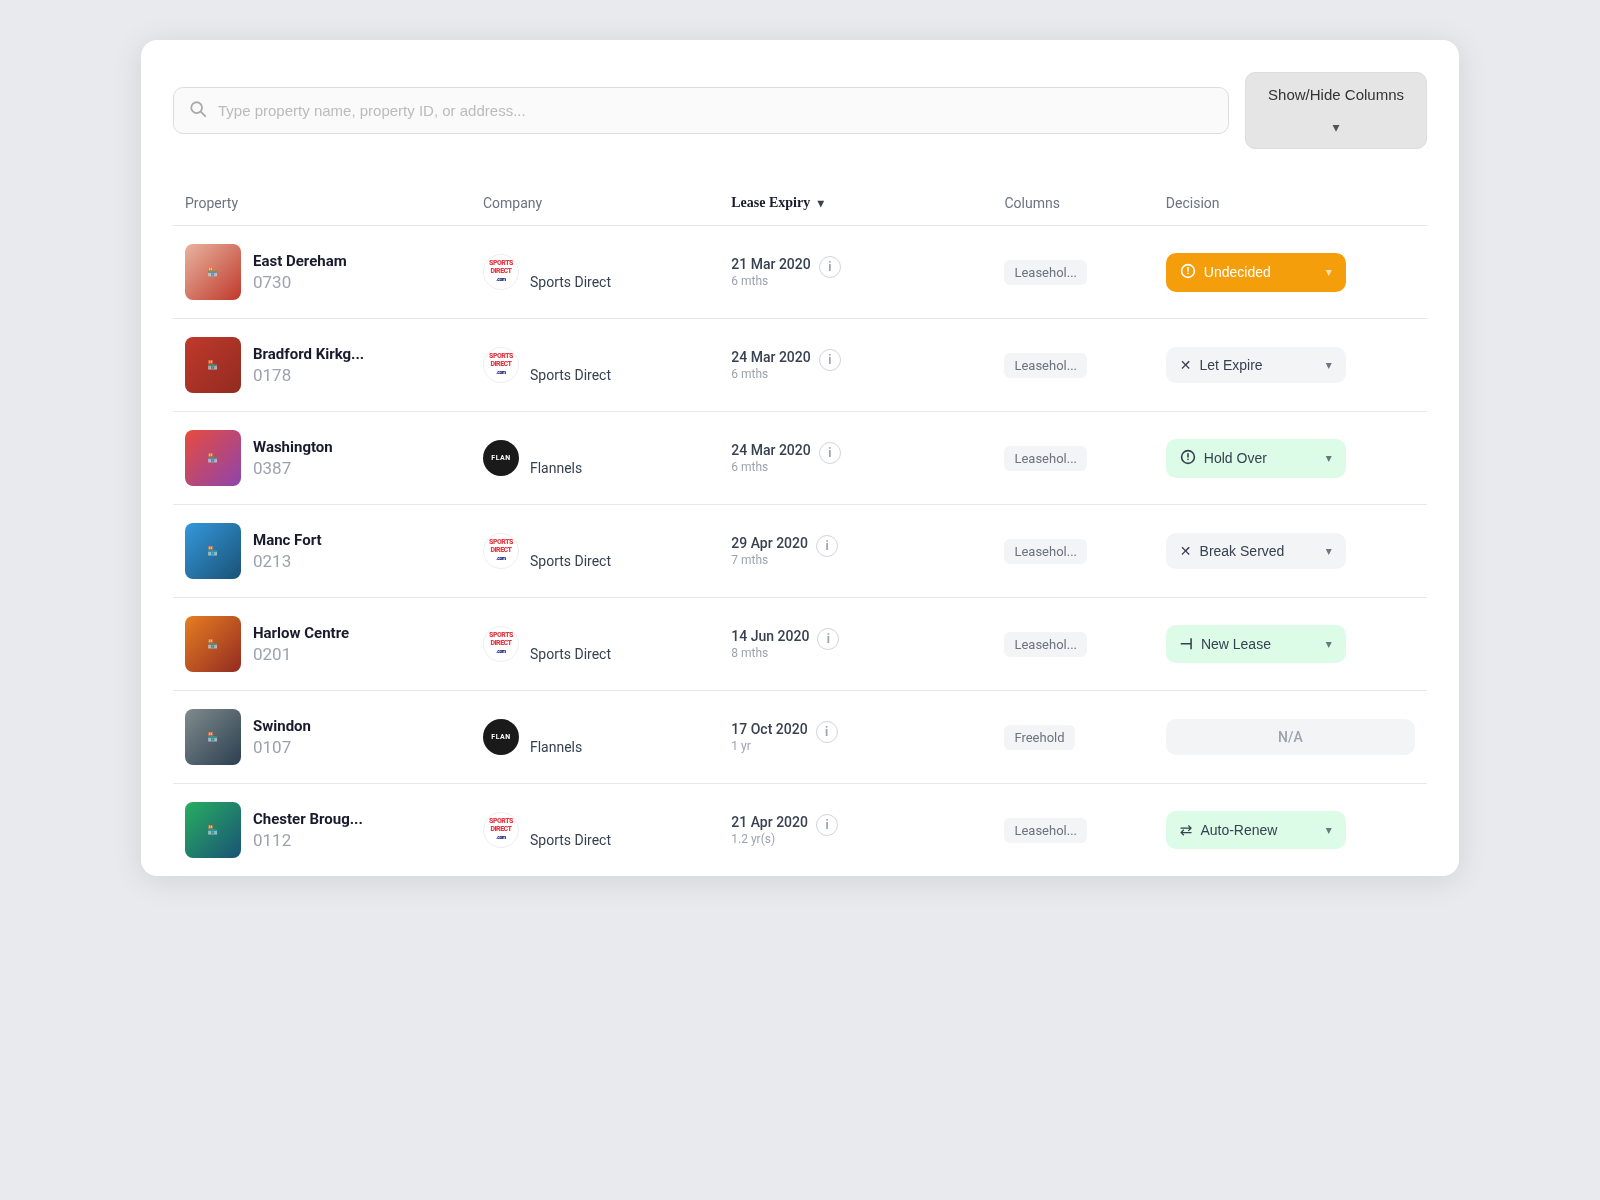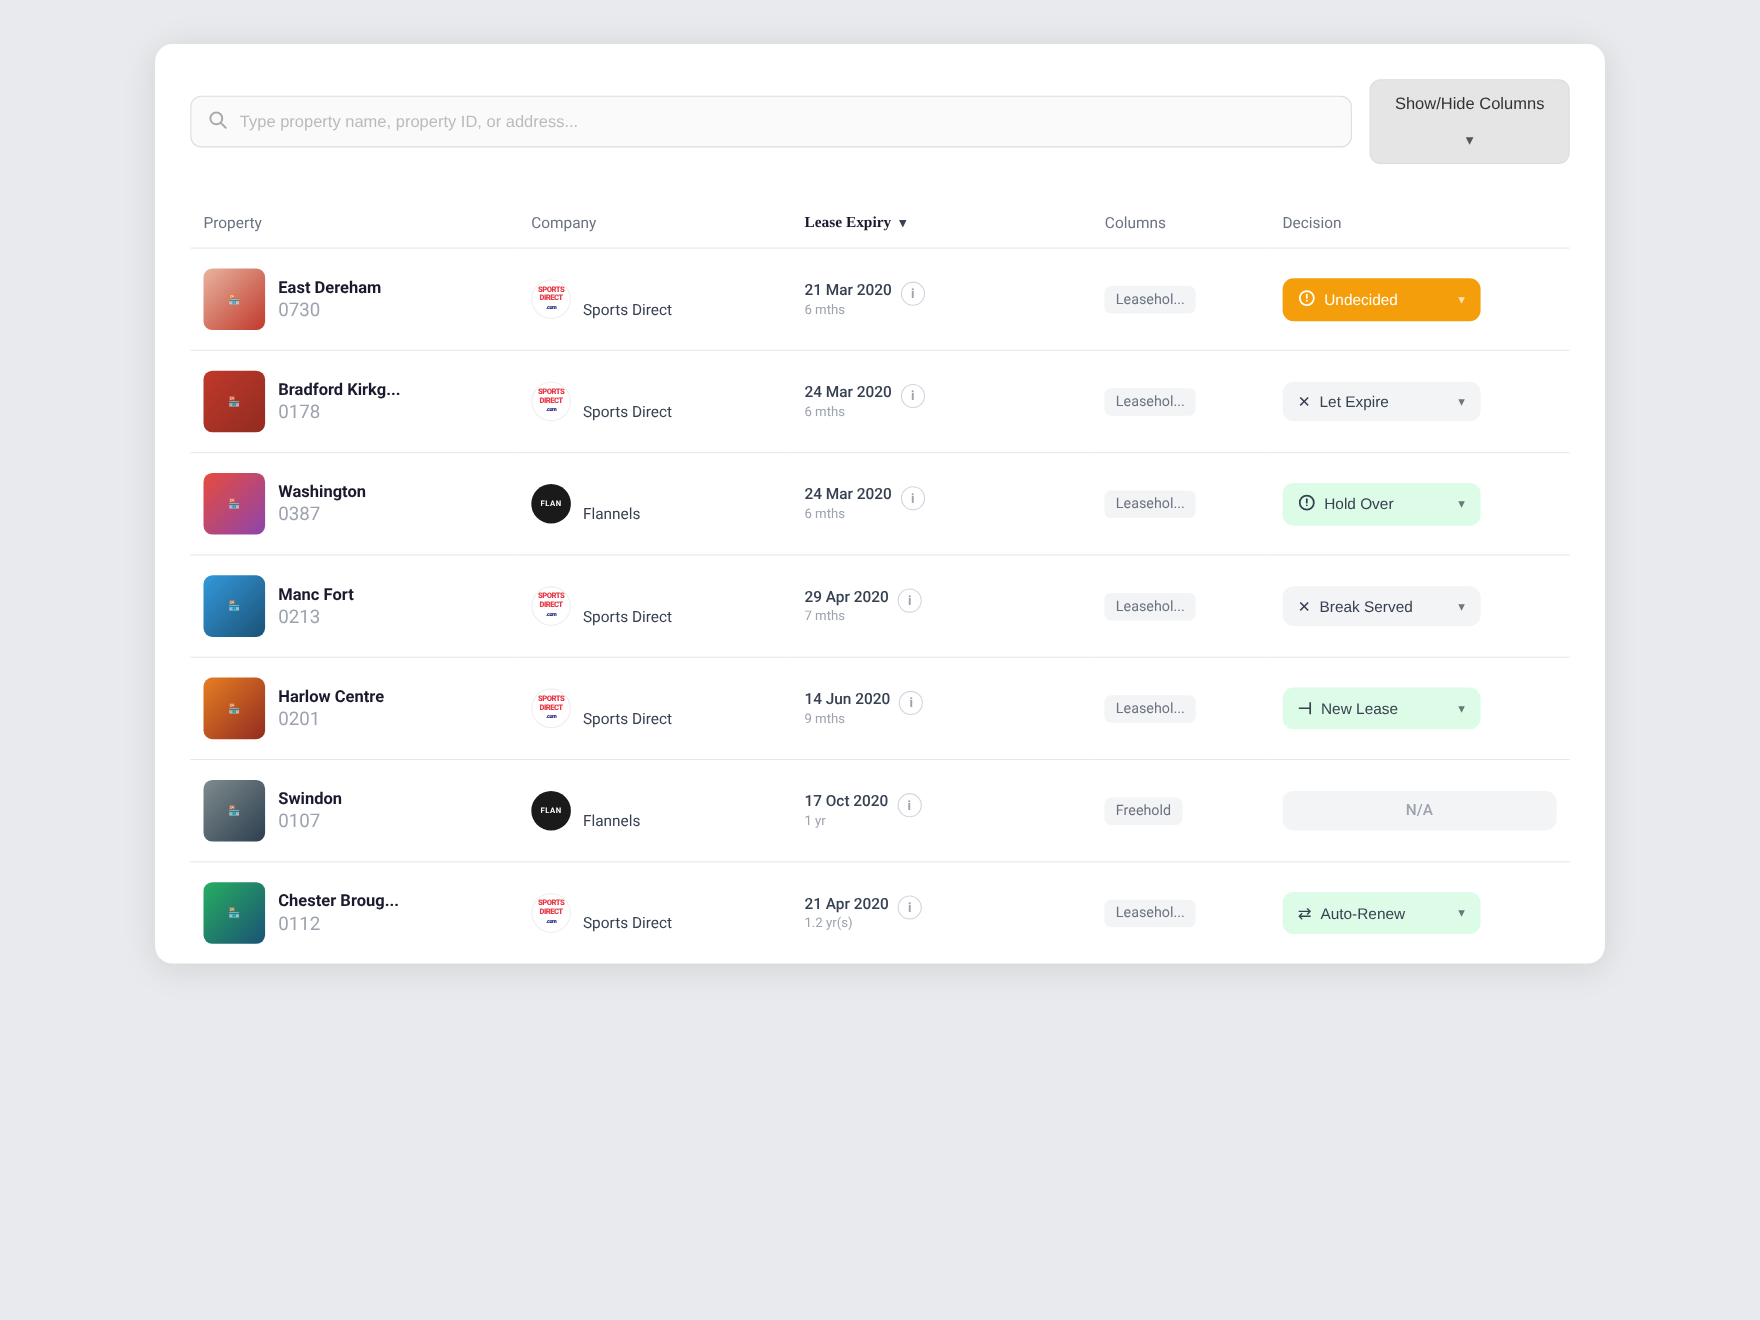--- a/index.html
+++ b/index.html
@@ -512,21 +512,21 @@
         <div class="company-logo sd-logo" style="width:36px;height:36px;">
       <div class="sd-logo-inner" style="font-size:7px;font-weight:900;color:#e63946;line-height:1.1;">SPORTS<br>DIRECT<br><span style="color:#1a237e;font-size:5px;">.com</span></div>
     </div>
         <span class="company-name">Sports Direct</span>
       </div>
     </td>
     <td>
       <div class="lease-expiry-cell">
         <div>
           <div class="lease-date">14 Jun 2020</div>
-          <div class="lease-months">9 mths</div>
+          <div class="lease-months">8 mths</div>
         </div>
         <div class="info-icon">i</div>
       </div>
     </td>
     <td style="position:relative;">
       <span class="tenure-badge">Leasehol...</span>
     </td>
     <td>
       <button class="decision-btn btn-new-lease">
     <div class="btn-left">

